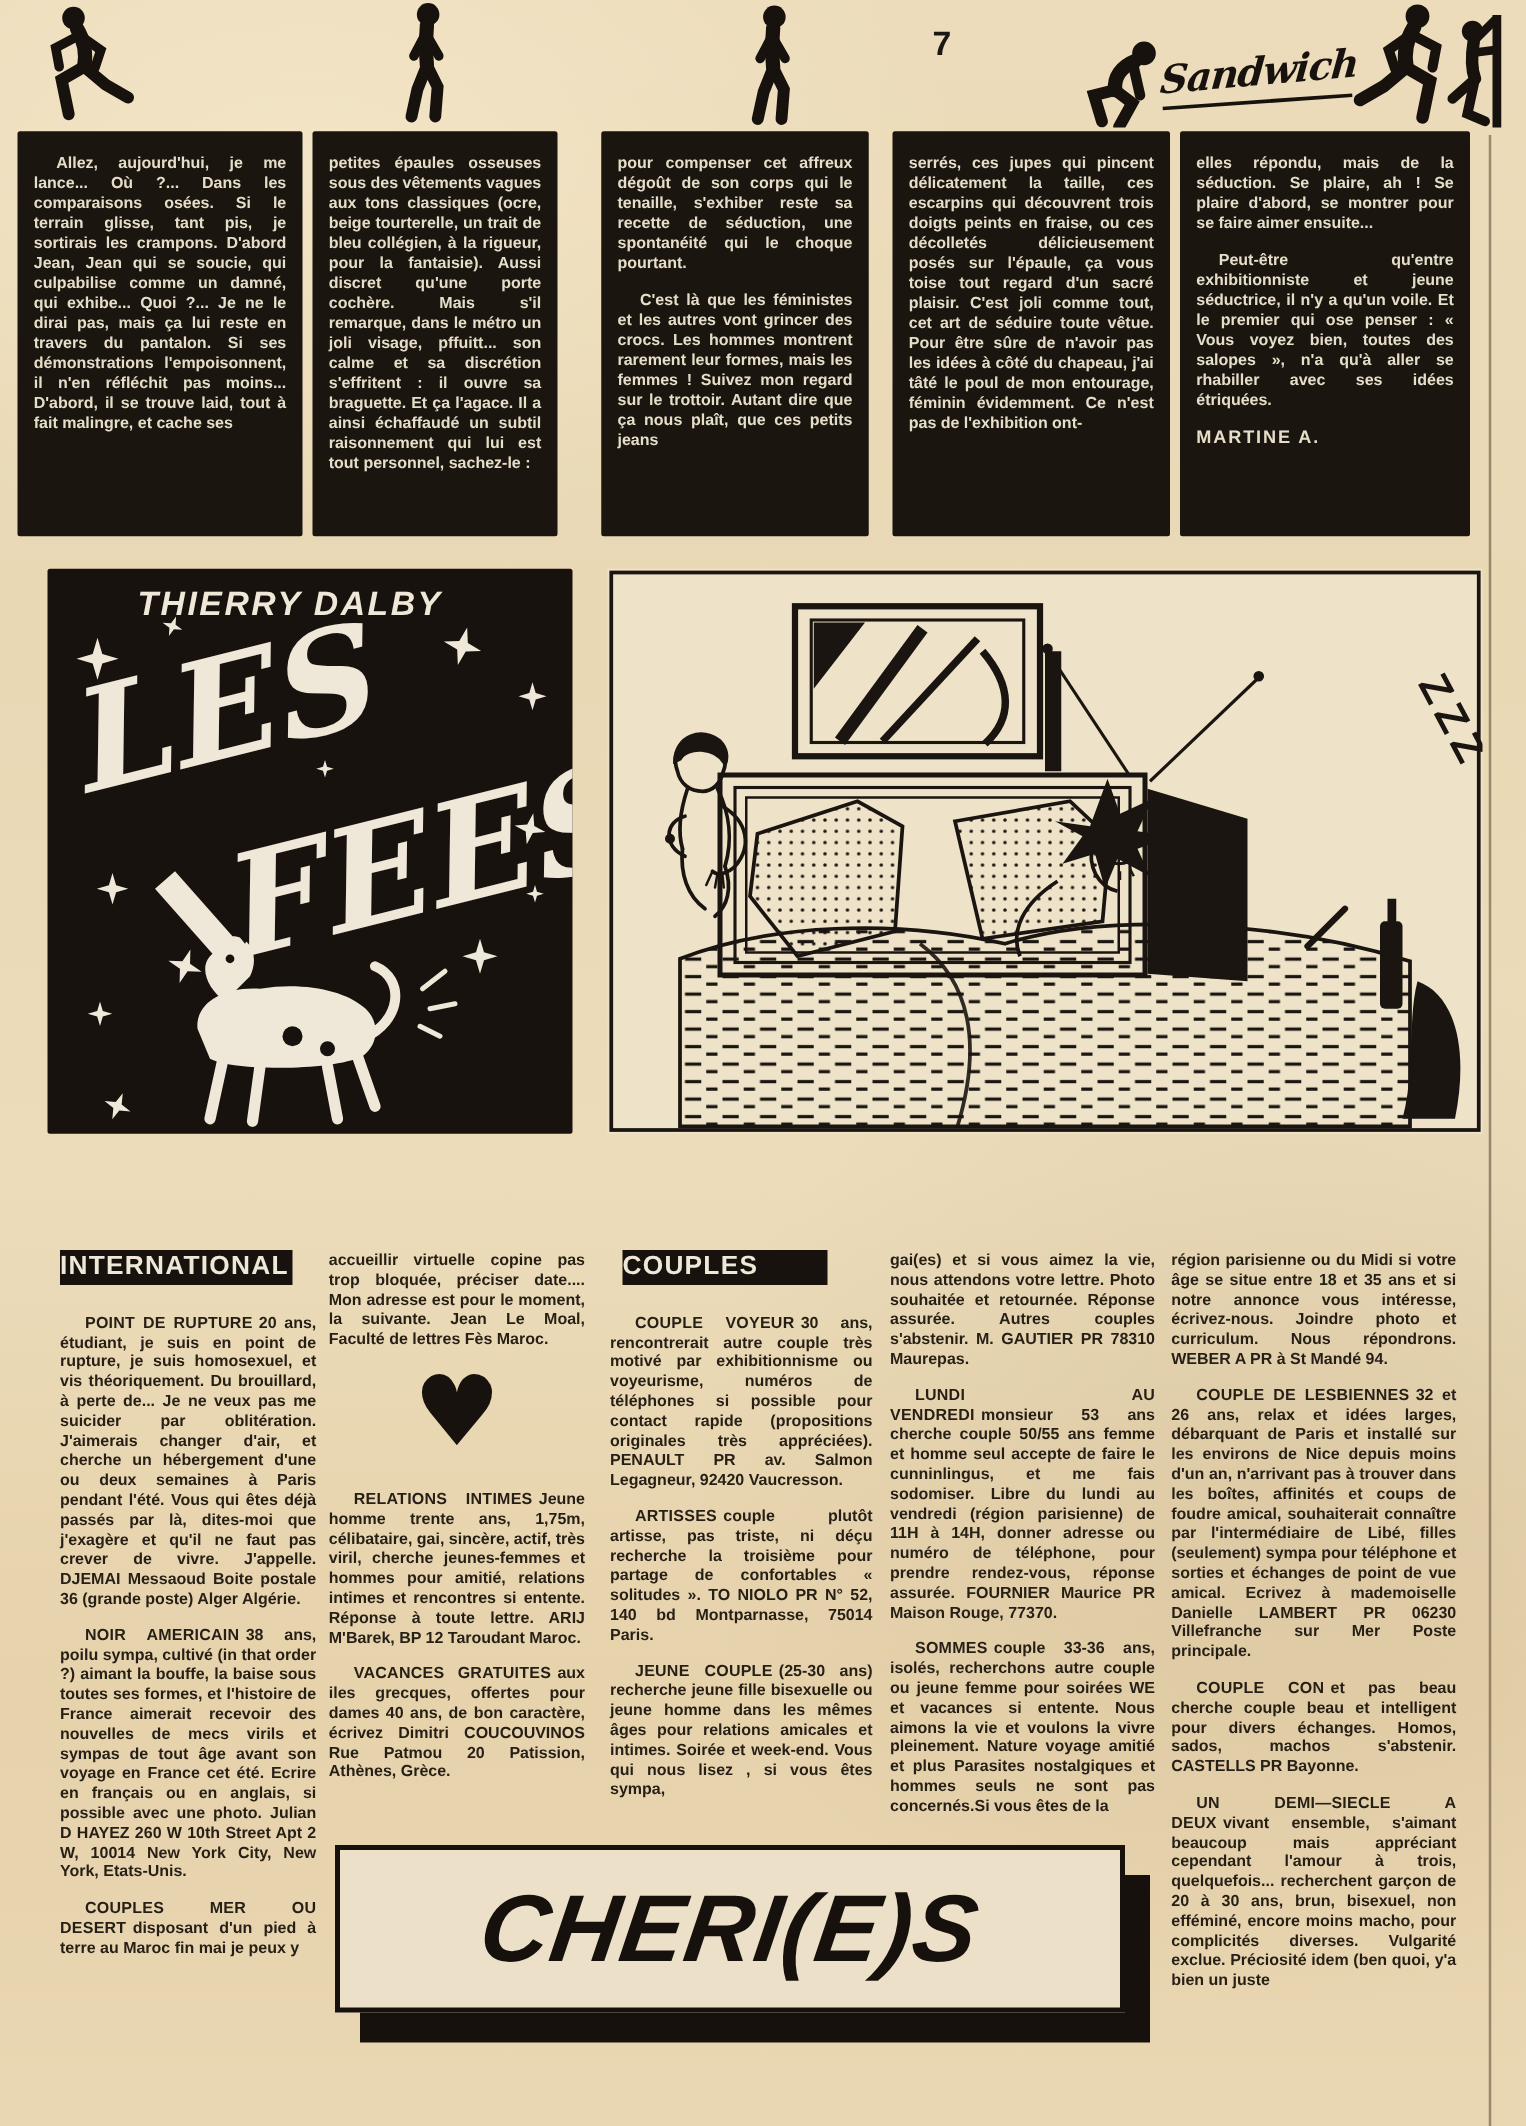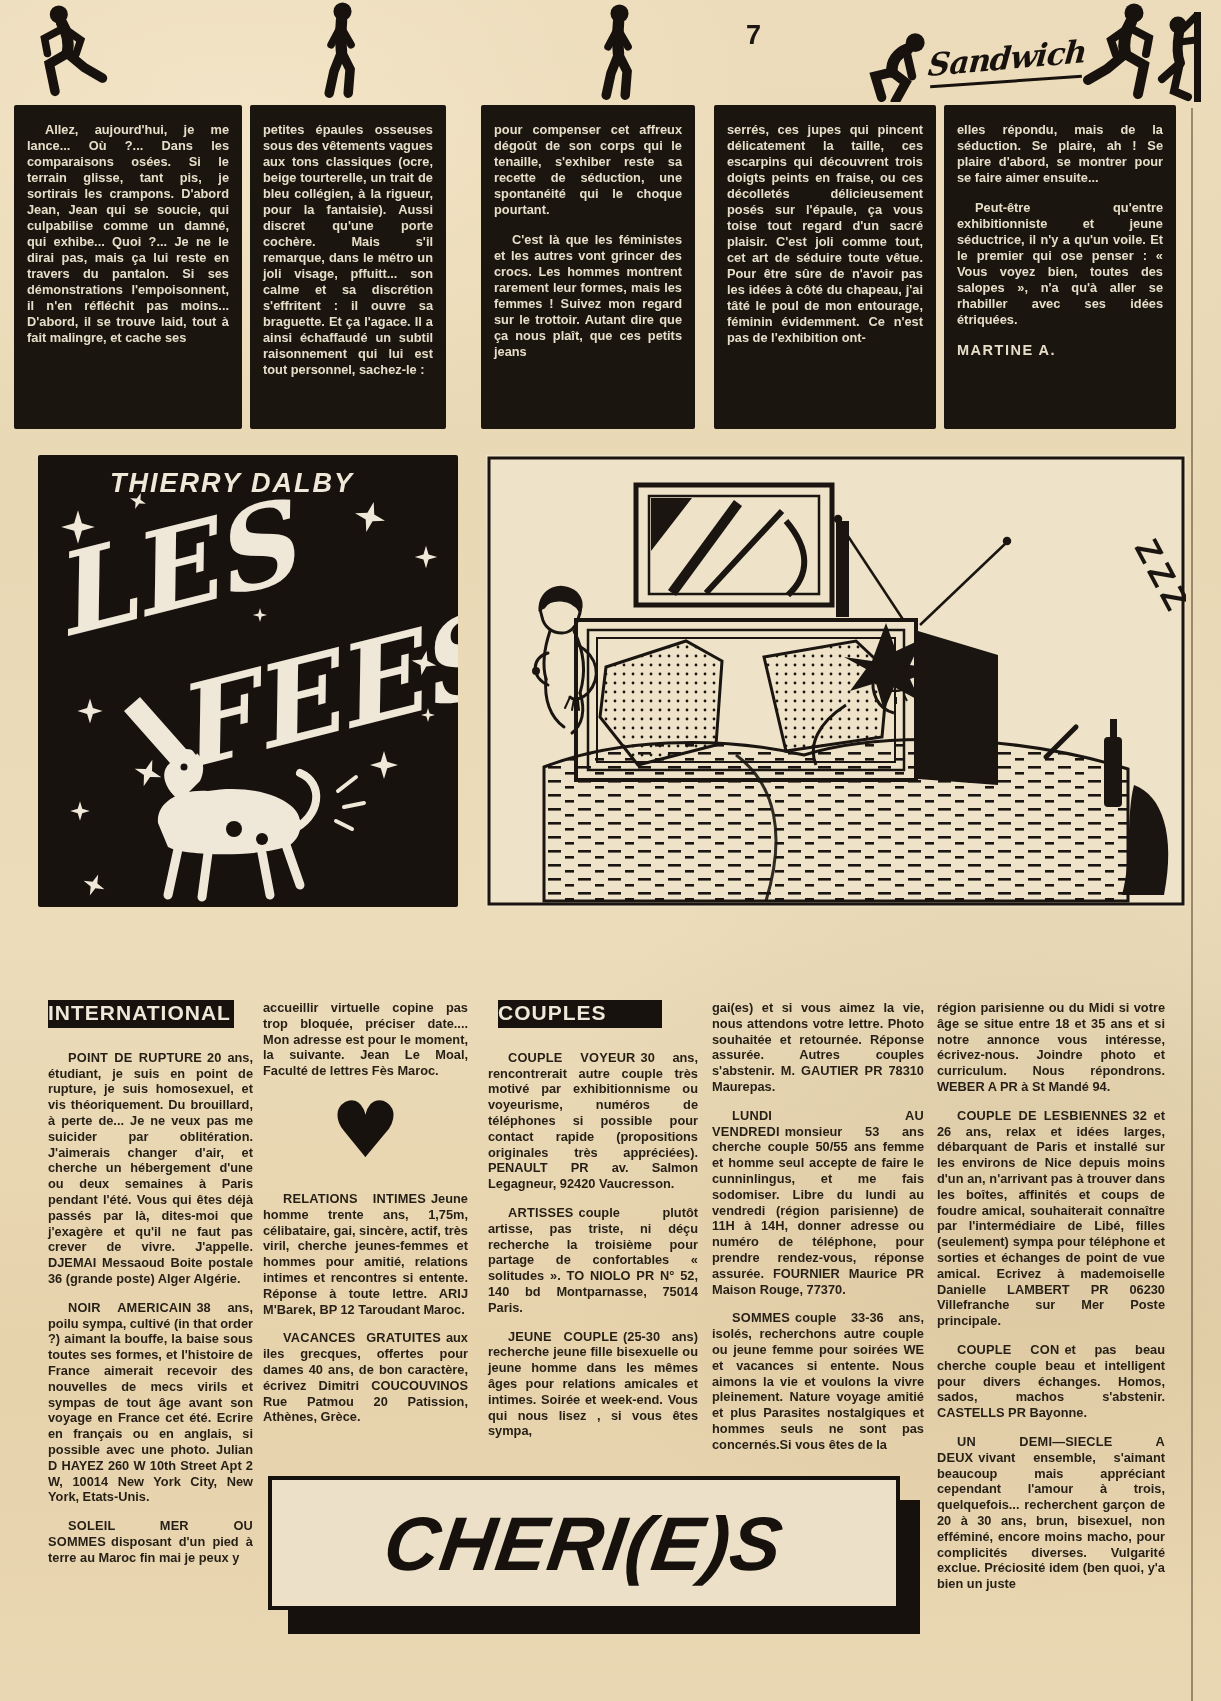--- a/index.html
+++ b/index.html
@@ -268,21 +268,21 @@
 
   <div class="ccol" style="left:48px;width:205px">
     <div class="hdrbox" style="width:186px">INTERNATIONAL</div>
     <p class="ad">
       <strong class="adtitle">POINT DE RUPTURE</strong><span>20 ans, étudiant, je suis en point de rupture, je suis homosexuel, et vis théoriquement. Du brouillard, à perte de... Je ne veux pas me suicider par oblitération. J'aimerais changer d'air, et cherche un hébergement d'une ou deux semaines à Paris pendant l'été. Vous qui êtes déjà passés par là, dites-moi que j'exagère et qu'il ne faut pas crever de vivre. J'appelle. DJEMAI Messaoud Boite postale 36 (grande poste) Alger Algérie.</span>
     </p>
     <p class="ad">
       <strong class="adtitle">NOIR AMERICAIN</strong><span>38 ans, poilu sympa, cultivé (in that order ?) aimant la bouffe, la baise sous toutes ses formes, et l'histoire de France aimerait recevoir des nouvelles de mecs virils et sympas de tout âge avant son voyage en France cet été. Ecrire en français ou en anglais, si possible avec une photo. Julian D HAYEZ 260 W 10th Street Apt 2 W, 10014 New York City, New York, Etats-Unis.</span>
     </p>
     <p class="ad">
-      <strong class="adtitle">SOLEIL MER OU SOMMES</strong><span>disposant d'un pied à terre au Maroc fin mai je peux y</span>
+      <strong class="adtitle">COUPLES MER OU DESERT</strong><span>disposant d'un pied à terre au Maroc fin mai je peux y</span>
     </p>
   </div>
 
   <div class="ccol" style="left:263px;width:205px">
     <p class="ad">
       <span>accueillir virtuelle copine pas trop bloquée, préciser date.... Mon adresse est pour le moment, la suivante. Jean Le Moal, Faculté de lettres Fès Maroc.</span>
     </p>
     <div class="heart">♥</div>
     <p class="ad">
       <strong class="adtitle">RELATIONS INTIMES</strong><span>Jeune homme trente ans, 1,75m, célibataire, gai, sincère, actif, très viril, cherche jeunes-femmes et hommes pour amitié, relations intimes et rencontres si entente. Réponse à toute lettre. ARIJ M'Barek, BP 12 Taroudant Maroc.</span>

